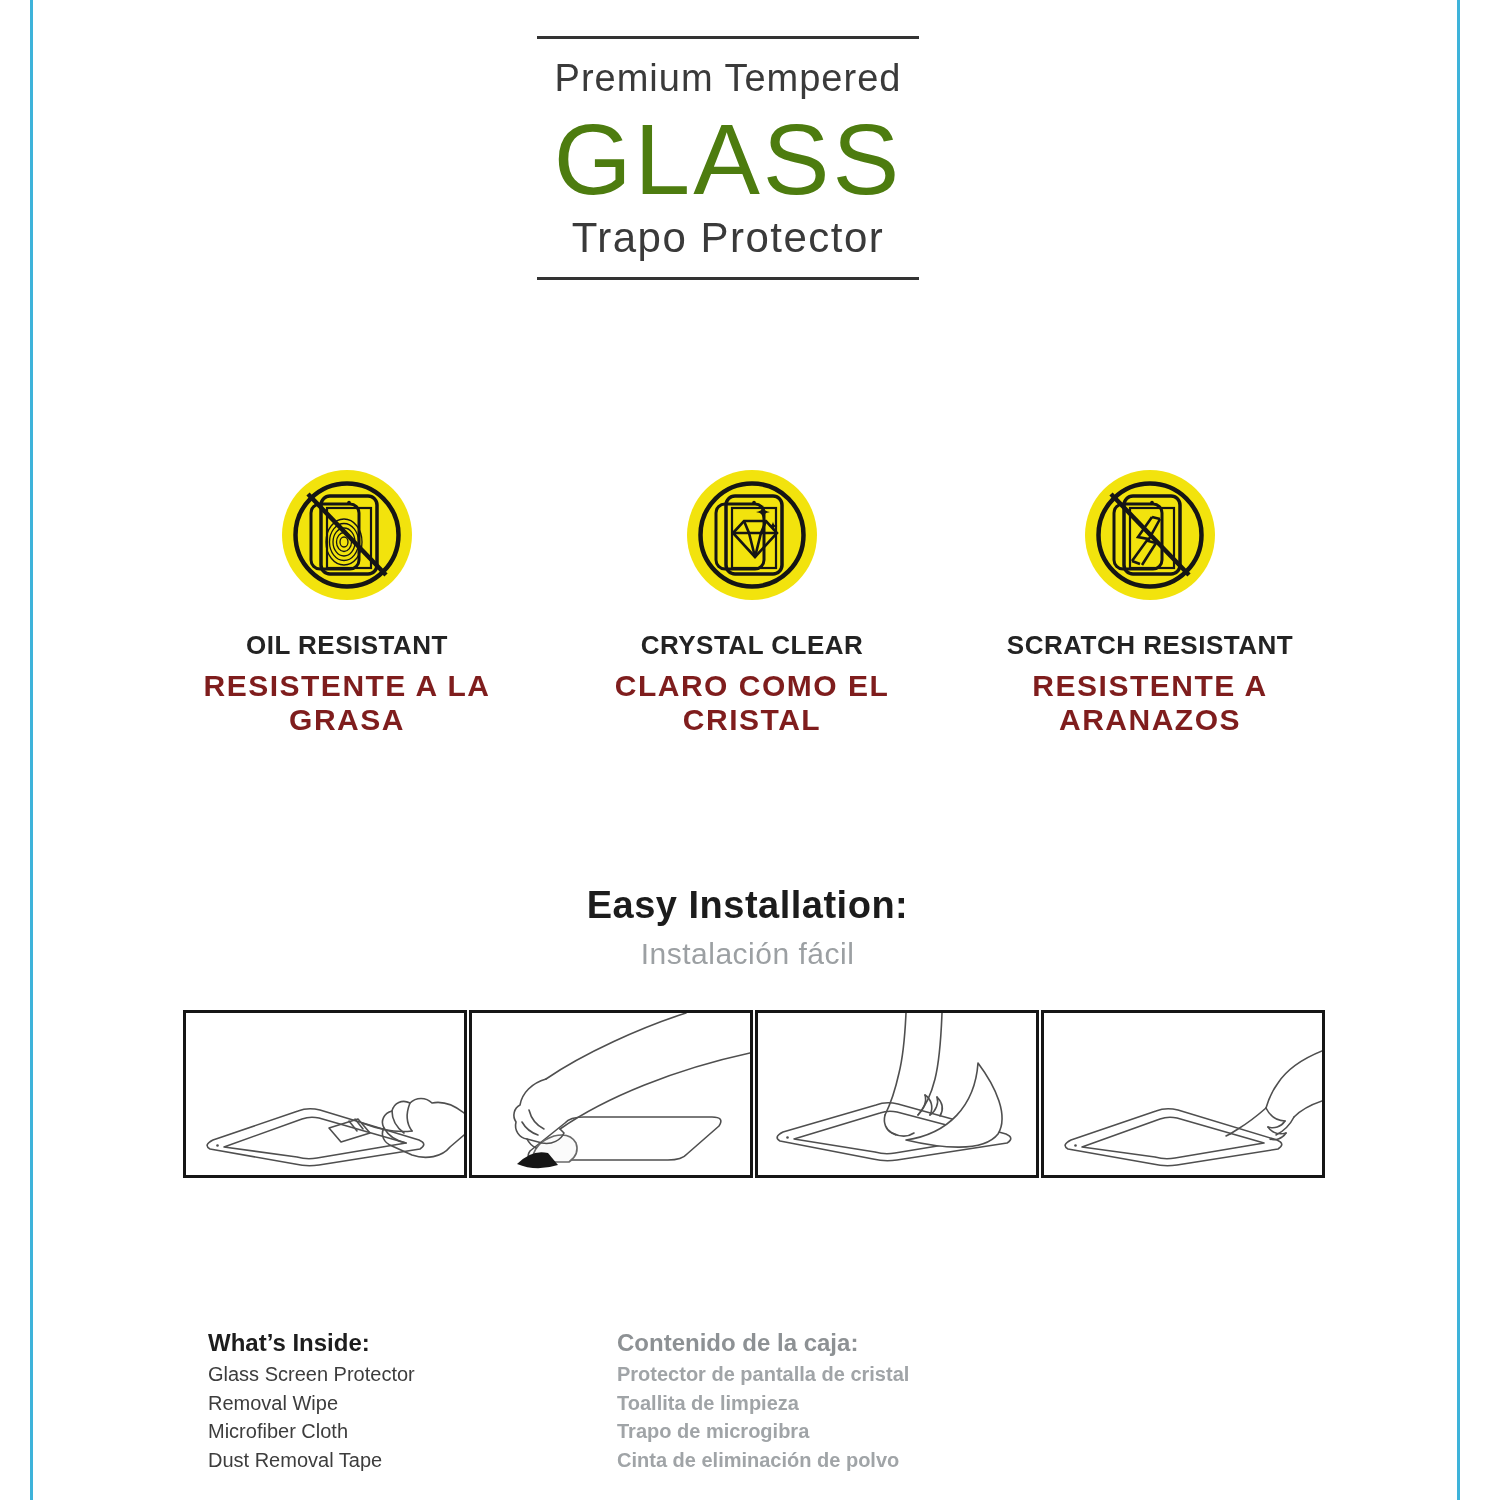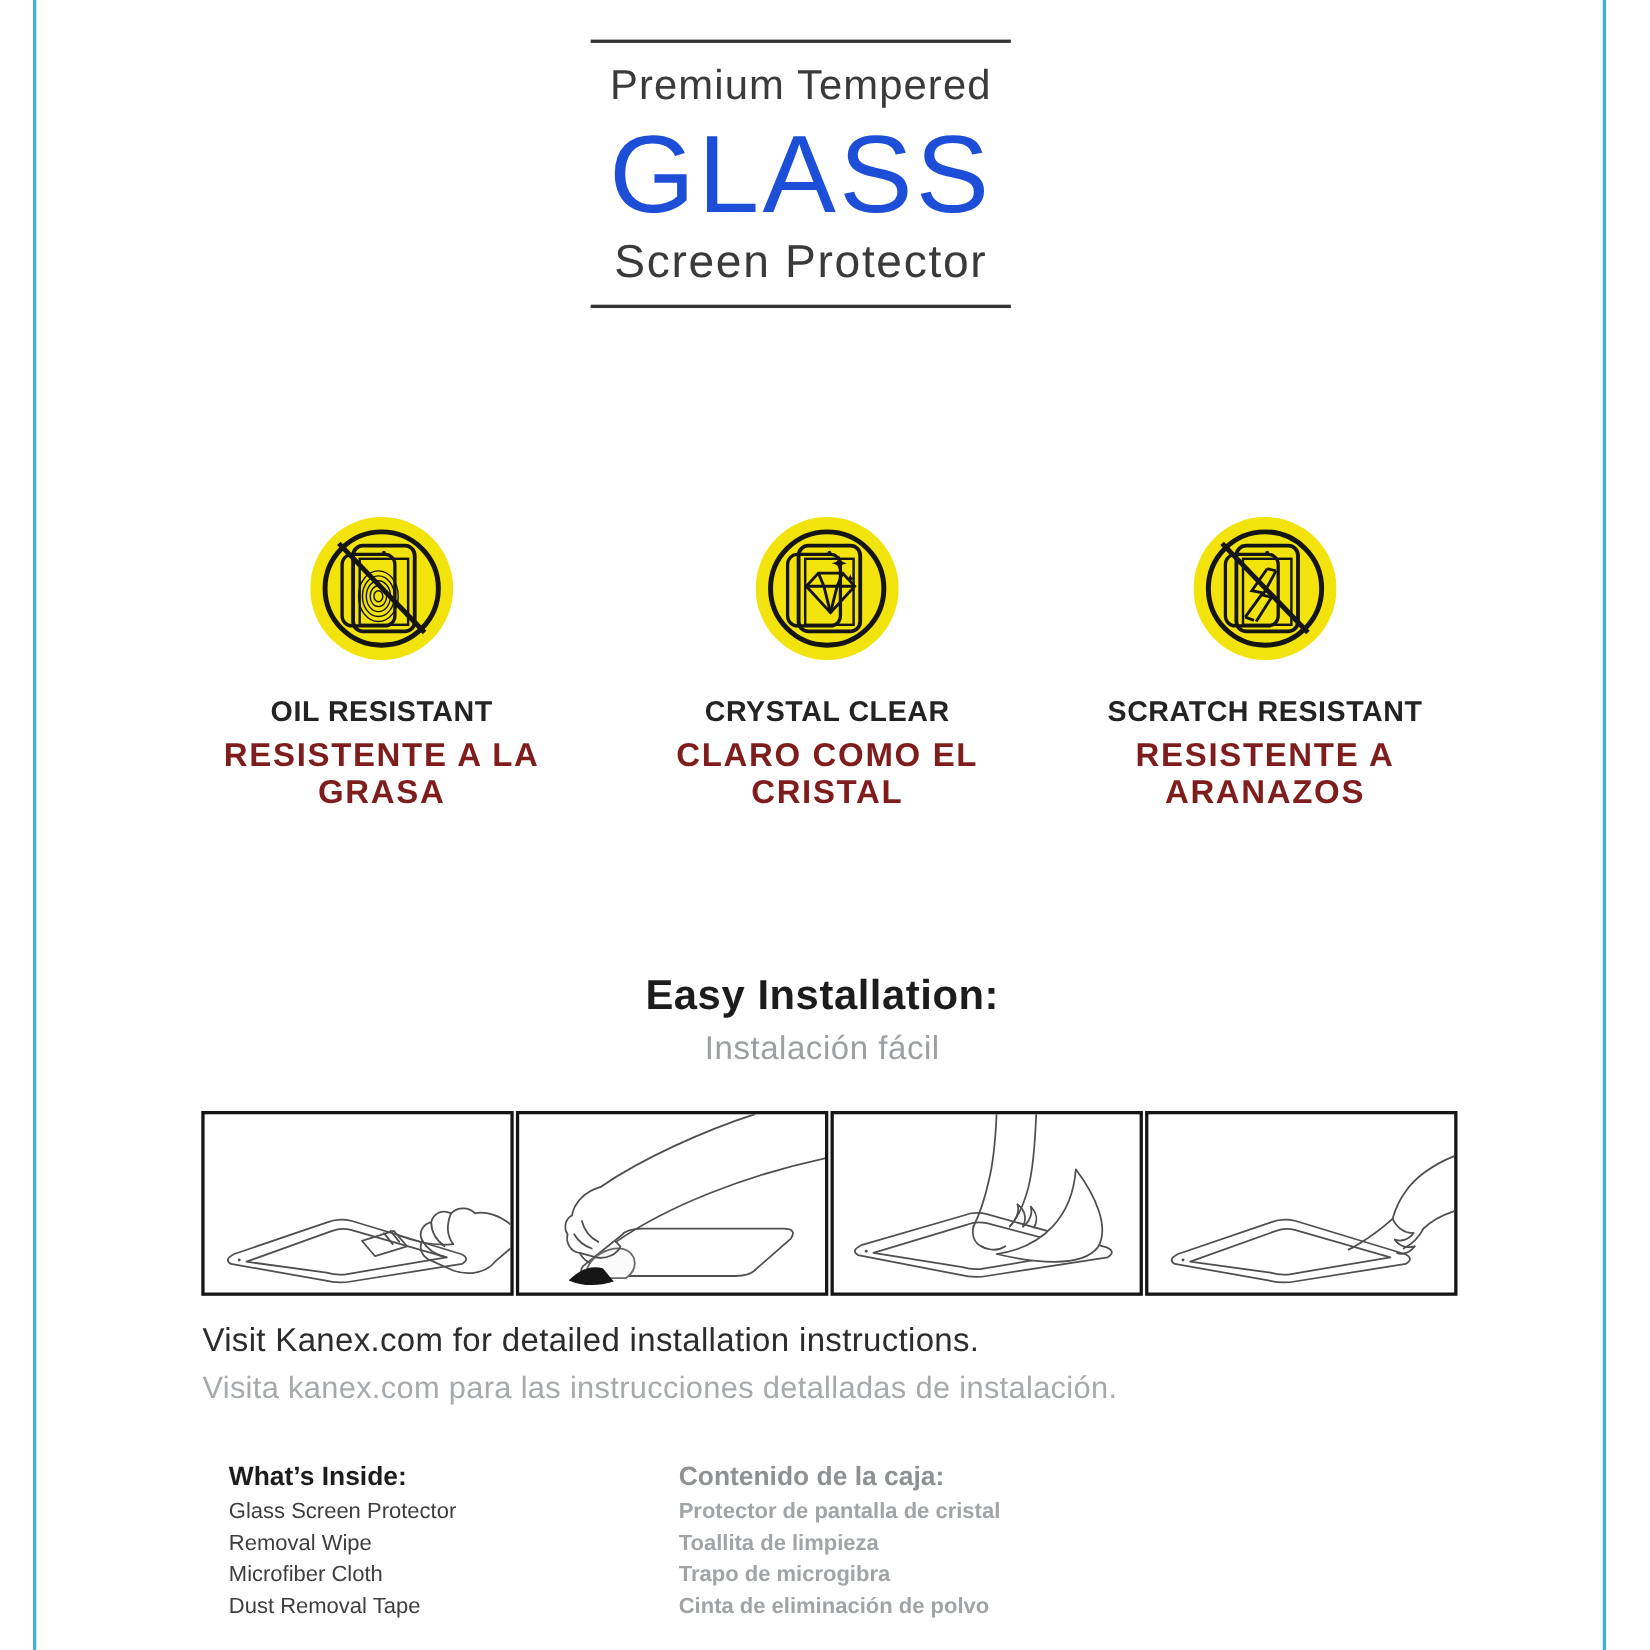--- a/index.html
+++ b/index.html
@@ -8,21 +8,21 @@
     font-family:"Liberation Sans",sans-serif;color:#222;
   }
   .cut-line{position:absolute;top:0;width:3px;height:1500px;background:#3EB3DA;}
   .cut-line.left{left:30px;}
   .cut-line.right{left:1457px;}
 
   
   .title-block{position:absolute;left:537px;top:36px;width:382px;text-align:center;}
   .rule{height:3px;background:#333;width:100%;}
   .title-line1{margin-top:14px;font-size:38px;line-height:50px;letter-spacing:1px;color:#3a3a3a;font-weight:400;}
-  .title-line2{font-size:100px;line-height:104px;letter-spacing:3px;color:#1d4ed8;font-weight:400;margin-top:4px;}
+  .title-line2{font-size:100px;line-height:104px;letter-spacing:3px;color:#4d7c0f;font-weight:400;margin-top:4px;}
   .title-line3{font-size:42px;line-height:54px;letter-spacing:1.5px;color:#3a3a3a;font-weight:400;margin-bottom:12px;}
 
   
   .feature{position:absolute;top:470px;width:340px;text-align:center;}
   .feature .icon-wrap{display:inline-block;width:130px;height:130px;}
   .feature-title{margin-top:26px;font-size:26px;font-weight:700;letter-spacing:0.5px;color:#232323;}
   .feature-sub{margin-top:8px;font-size:30px;letter-spacing:1.5px;color:#7f1d1d;font-weight:700;}
   .f1{left:177px;} .f2{left:582px;} .f3{left:980px;}
 
   
@@ -57,21 +57,21 @@
 
 <div class="page">
 
   <div class="cut-line left"></div>
   <div class="cut-line right"></div>
 
   <div class="title-block">
     <div class="rule"></div>
     <div class="title-line1">Premium Tempered</div>
     <div class="title-line2">GLASS</div>
-    <div class="title-line3">Screen Protector</div>
+    <div class="title-line3">Trapo Protector</div>
     <div class="rule"></div>
   </div>
 
   <div class="feature f1">
     <span class="icon-wrap">
       <svg width="130" height="130" viewBox="0 0 130 130">
         <circle cx="65" cy="65" r="65" fill="#F2E30D"></circle>
         <circle cx="65" cy="65" r="51.5" fill="none" stroke="#151515" stroke-width="4.5"></circle>
         <g fill="none" stroke="#151515">
           <rect x="29" y="34" width="48" height="65" rx="9" stroke-width="3"></rect>
@@ -218,24 +218,20 @@
           <path d="M224,114 C228,120 235,122 242,120"></path>
           <path d="M242,120 C238,126 231,128 226,126"></path>
           <path d="M250,104 C246,112 240,118 232,122"></path>
         </g>
         <circle cx="31.5" cy="132.5" r="1.3" fill="#4f4f4f"></circle>
       </svg>
     </div>
 
   </div>
 
-  <div class="visit">
-    <div class="visit-en">Visit Kanex.com for detailed installation instructions.</div>
-    <div class="visit-es">Visita kanex.com para las instrucciones detalladas de instalación.</div>
-  </div>
 
   <div class="list-col col-en">
     <div class="list-heading">What’s Inside:</div>
     <div class="list-item">Glass Screen Protector</div>
     <div class="list-item">Removal Wipe</div>
     <div class="list-item">Microfiber Cloth</div>
     <div class="list-item">Dust Removal Tape</div>
   </div>
 
   <div class="list-col col-es">

